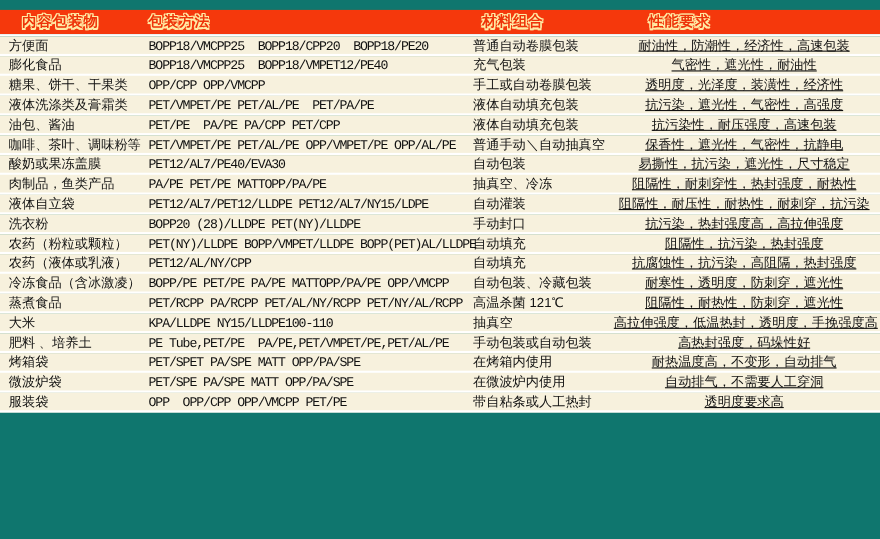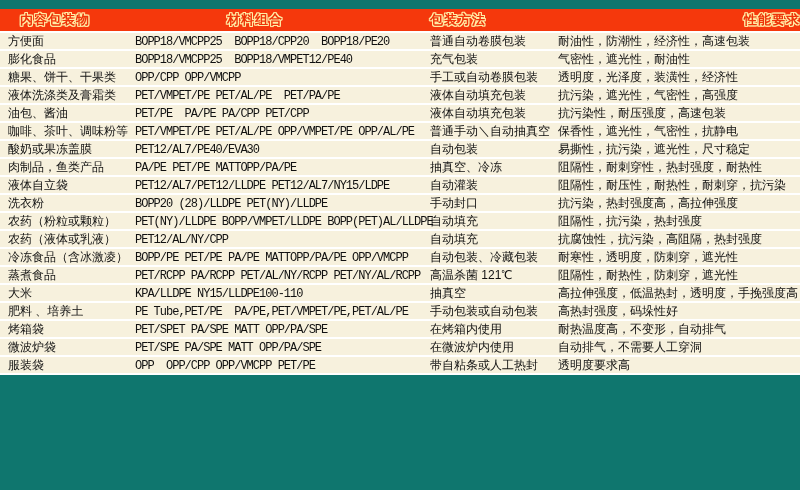--- a/index.html
+++ b/index.html
@@ -19,47 +19,47 @@
     text-shadow:
       -1px 0 var(--header-outline,#ffeca6), 1px 0 var(--header-outline,#ffeca6),
       0 -1px var(--header-outline,#ffeca6), 0 1px var(--header-outline,#ffeca6),
       -1px -1px var(--header-outline,#ffeca6), 1px -1px var(--header-outline,#ffeca6),
       -1px 1px var(--header-outline,#ffeca6), 1px 1px var(--header-outline,#ffeca6);
     white-space:nowrap;
   }
   .h1 { padding-left:20px; }
   .h2 { text-align:center; padding-right:55px; }
   .h3 { padding-left:0; }
-  .h4 { text-align:right; padding-left:32px; }
+  .h4 { text-align:left; padding-left:32px; }
   .table-body { border-top:2px solid #ffffff; }
   .row {
     height:18px; box-sizing:border-box;
     background:var(--row-bg, #f7f1dd);
     border-bottom:2px solid var(--row-separator, #ffffff);
     display:grid; grid-template-columns:135px 295px 128px auto;
     align-items:center;
     color:var(--body-text, #111111);
   }
   .c-item { padding-left:8px; font-size:12px; white-space:pre; overflow:visible; }
   .c-materials {
     font-family:"Liberation Mono", "DejaVu Sans Mono", monospace;
     font-size:12px; letter-spacing:-1px; white-space:pre; overflow:visible;
   }
   .c-method { font-size:12px; white-space:nowrap; overflow:visible; }
-  .c-req { font-size:12px; text-align:left; padding-right:5px; white-space:nowrap; }
+  .c-req { font-size:12px; text-align:center; padding-right:5px; white-space:nowrap;text-decoration:underline; }
 </style>
 </head>
 <body>
 
 <div class="page">
 
   <div class="table-header">
     <div class="hdr-label h1">内容包装物</div>
+    <div class="hdr-label h3">包装方法</div>
     <div class="hdr-label h2">材料组合</div>
-    <div class="hdr-label h3">包装方法</div>
     <div class="hdr-label h4">性能要求</div>
   </div>
 
   <div class="table-body">
     <div class="row">
       <div class="c-item">方便面</div>
       <div class="c-materials">BOPP18/VMCPP25  BOPP18/CPP20  BOPP18/PE20</div>
       <div class="c-method">普通自动卷膜包装</div>
       <div class="c-req">耐油性，防潮性，经济性，高速包装</div>
     </div>

